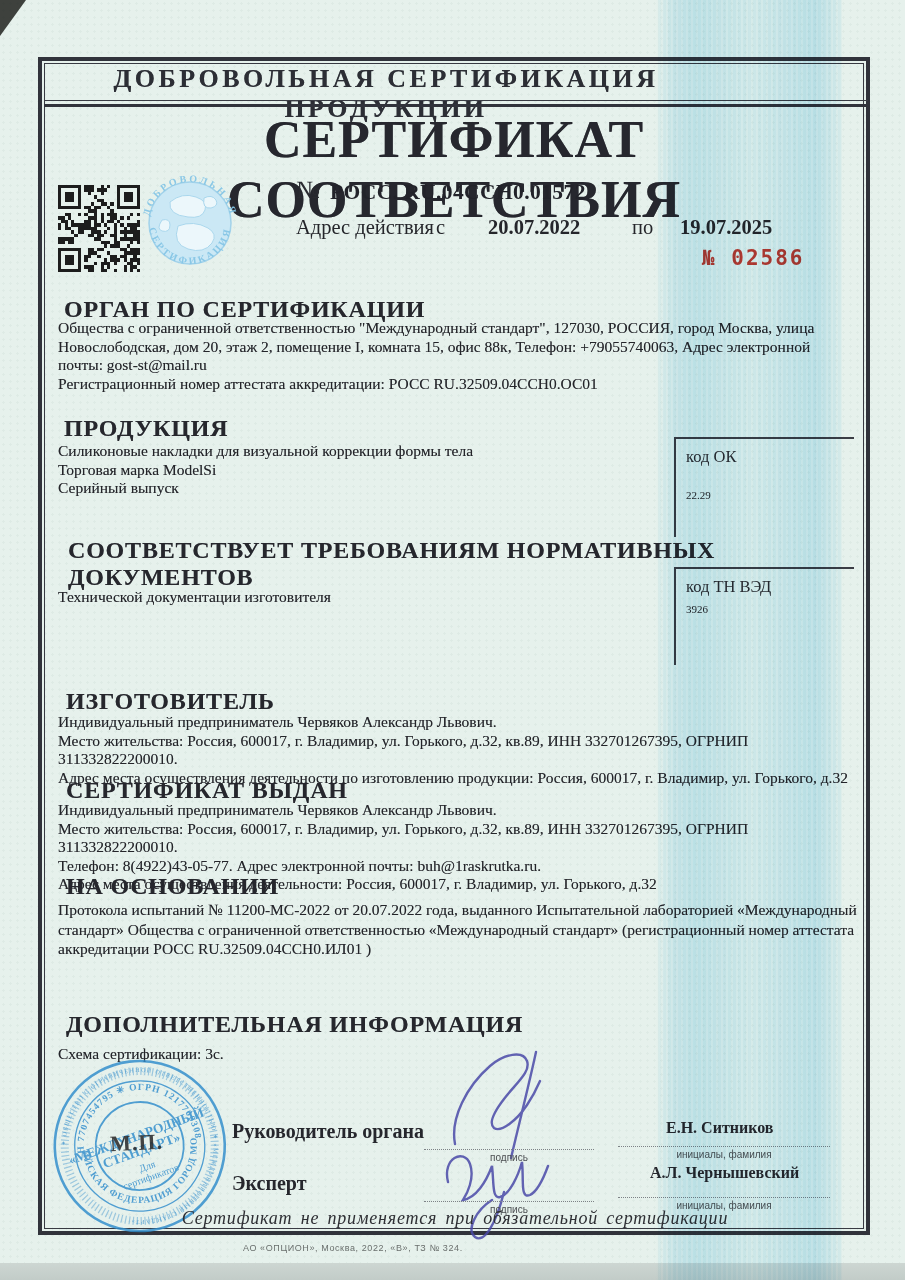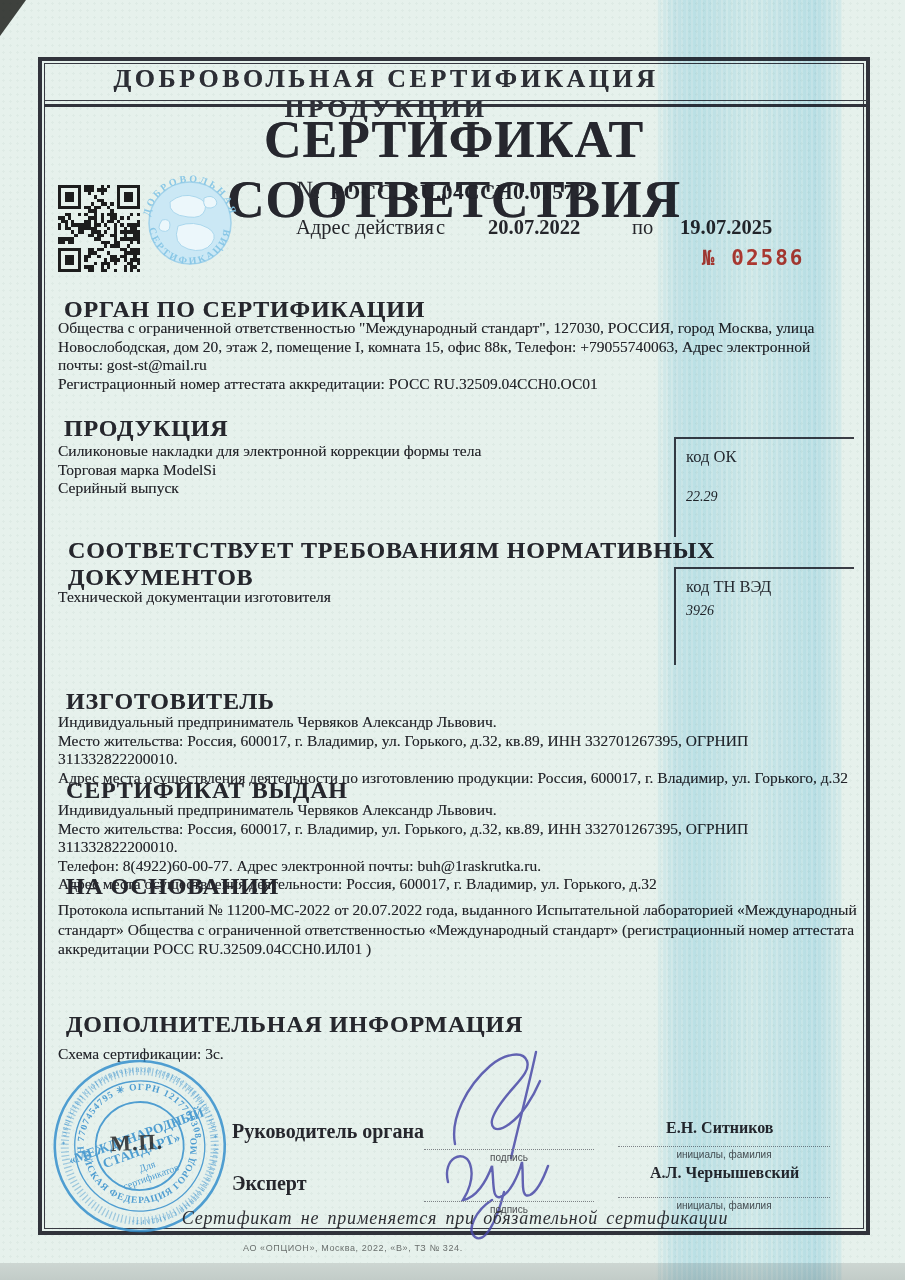--- a/index.html
+++ b/index.html
@@ -50,21 +50,21 @@
     font-weight:bold;font-size:21px;letter-spacing:2px;color:#bf3a31;}
   
   .h{position:absolute;font-weight:bold;font-size:24px;letter-spacing:.8px;color:#26272d;
      text-shadow:0 0 .4px rgba(20,20,30,.45);}
   .para{position:absolute;left:58px;width:802px;}
   .ln{font-size:15.5px;line-height:18.6px;color:#24252a;text-shadow:0 0 .3px rgba(20,20,30,.4);}
   
   .codebox{position:absolute;left:674px;width:180px;border-top:2px solid #3b3d45;
     border-left:2px solid #3b3d45;box-sizing:border-box;padding:8px 0 0 10px;}
   .codebox .lbl{font-size:16.5px;color:#2a2b31;}
-  .codebox .val{font-size:14px;color:#24252a;font-style:italic;}
+  .codebox .val{font-size:11px;color:#24252a;}
   
   .role{position:absolute;font-weight:bold;font-size:20px;color:#26272d;}
   .person{position:absolute;font-weight:bold;font-size:16px;color:#26272d;}
   .sigline{position:absolute;border-bottom:1.5px dotted #7d8286;height:1px;}
   .caption{position:absolute;font-family:"Liberation Sans",sans-serif;font-size:10px;color:#4c4f52;}
   .mp{position:absolute;left:110px;top:1130px;font-size:22px;font-weight:bold;color:#2c2c2c;
     transform:rotate(-3deg);opacity:.88;letter-spacing:1px;}
   .note{position:absolute;left:80px;top:1208px;width:750px;text-align:center;
     font-style:italic;font-size:18px;letter-spacing:.8px;word-spacing:3px;color:#2e2f34;}
   .print-footer{position:absolute;left:243px;top:1243px;width:400px;text-align:left;
@@ -347,21 +347,21 @@
   <div class="h" style="left:64px;top:296px;">ОРГАН ПО СЕРТИФИКАЦИИ</div>
   <div class="para" style="top:319px;">
     <div class="ln">Общества с ограниченной ответственностью "Международный стандарт", 127030, РОССИЯ, город Москва, улица</div>
     <div class="ln">Новослободская, дом 20, этаж 2, помещение I, комната 15, офис 88к, Телефон: +79055740063, Адрес электронной</div>
     <div class="ln">почты: gost-st@mail.ru</div>
     <div class="ln">Регистрационный номер аттестата аккредитации: РОСС RU.32509.04ССН0.ОС01</div>
   </div>
 
   <div class="h" style="left:64px;top:415px;">ПРОДУКЦИЯ</div>
   <div class="para" style="top:442px;width:600px;">
-    <div class="ln">Силиконовые накладки для электронной коррекции формы тела</div>
+    <div class="ln">Силиконовые накладки для визуальной коррекции формы тела</div>
     <div class="ln">Торговая марка ModelSi</div>
     <div class="ln">Серийный выпуск</div>
   </div>
   <div class="codebox" style="top:437px;height:100px;">
     <div class="lbl">код ОК</div>
     <div class="val" style="margin-top:22px;">22.29</div>
   </div>
 
   <div class="h" style="left:68px;top:537px;">СООТВЕТСТВУЕТ ТРЕБОВАНИЯМ НОРМАТИВНЫХ ДОКУМЕНТОВ</div>
   <div class="para" style="top:588px;width:600px;">
@@ -376,21 +376,21 @@
   <div class="para" style="top:713px;">
     <div class="ln">Индивидуальный предприниматель Червяков Александр Львович.</div>
     <div class="ln">Место жительства: Россия, 600017, г. Владимир, ул. Горького, д.32, кв.89, ИНН 332701267395, ОГРНИП 311332822200010.</div>
     <div class="ln">Адрес места осуществления деятельности по изготовлению продукции: Россия, 600017, г. Владимир, ул. Горького, д.32</div>
   </div>
 
   <div class="h" style="left:66px;top:777px;">СЕРТИФИКАТ ВЫДАН</div>
   <div class="para" style="top:801px;">
     <div class="ln">Индивидуальный предприниматель Червяков Александр Львович.</div>
     <div class="ln">Место жительства: Россия, 600017, г. Владимир, ул. Горького, д.32, кв.89, ИНН 332701267395, ОГРНИП 311332822200010.</div>
-    <div class="ln">Телефон: 8(4922)60-00-77. Адрес электронной почты: buh@1raskrutka.ru.</div>
+    <div class="ln">Телефон: 8(4922)43-05-77. Адрес электронной почты: buh@1raskrutka.ru.</div>
     <div class="ln">Адрес места осуществления деятельности: Россия, 600017, г. Владимир, ул. Горького, д.32</div>
   </div>
 
   <div class="h" style="left:66px;top:873px;">НА ОСНОВАНИИ</div>
   <div class="para" style="top:900px;">
     <div class="ln" style="line-height:19.5px;">Протокола испытаний № 11200-МС-2022 от 20.07.2022 года, выданного Испытательной лабораторией «Международный</div>
     <div class="ln" style="line-height:19.5px;">стандарт» Общества с ограниченной ответственностью «Международный стандарт»  (регистрационный номер аттестата</div>
     <div class="ln" style="line-height:19.5px;">аккредитации РОСС RU.32509.04ССН0.ИЛ01 )</div>
   </div>
 

